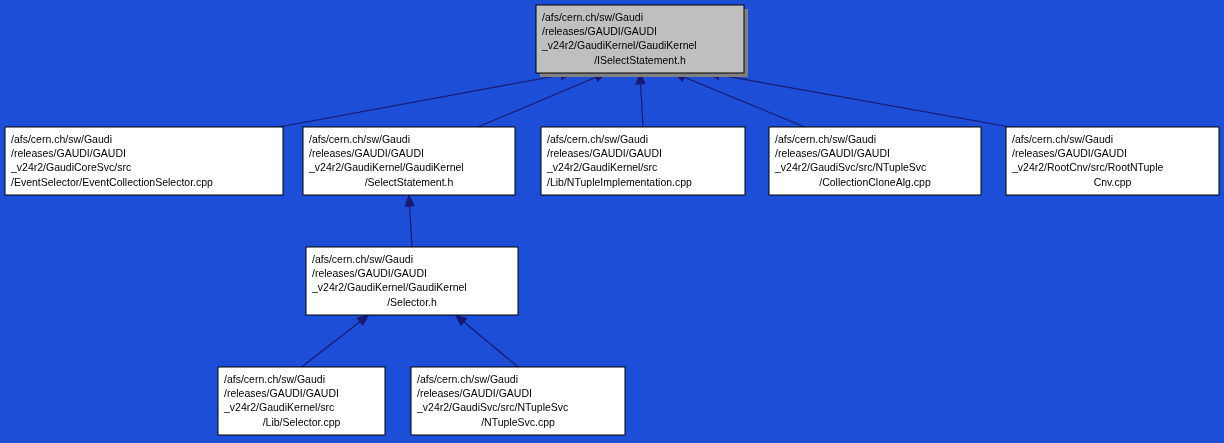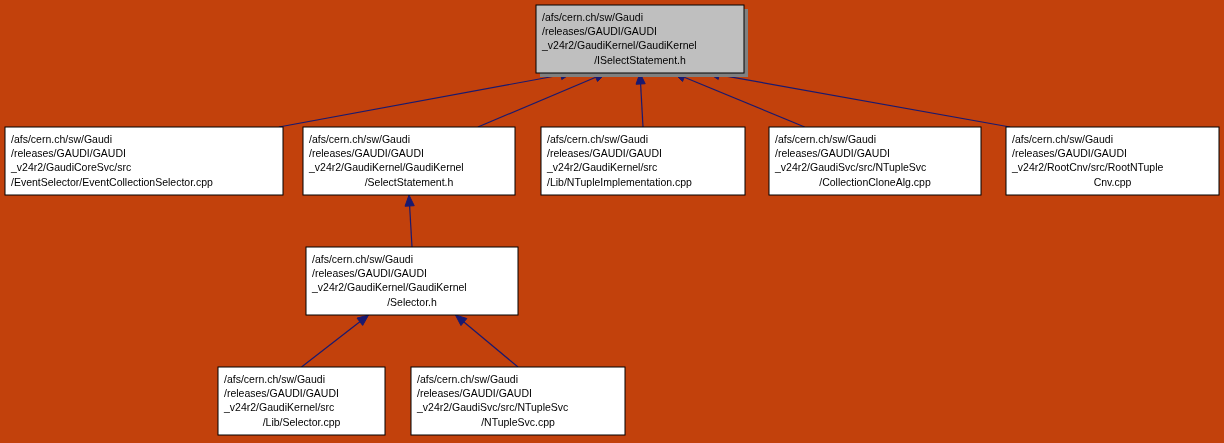--- a/index.html
+++ b/index.html
@@ -4,21 +4,21 @@
 <style>
   html, body {
     margin: 0;
     padding: 0;
     background: #ffffff;
   }
   #graph-root {
     position: relative;
     width: 1224px;
     height: 443px;
-    background: #c2410c;
+    background: #1d4ed8;
     font-family: "Liberation Sans", sans-serif;
     overflow: hidden;
   }
   #graph-svg {
     position: absolute;
     left: 0;
     top: 0;
     width: 1224px;
     height: 443px;
   }

